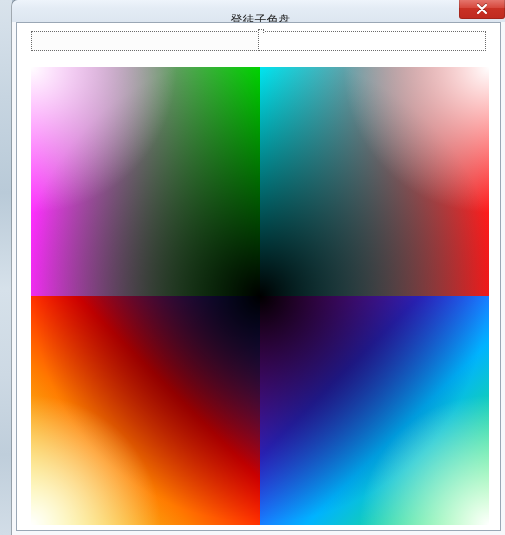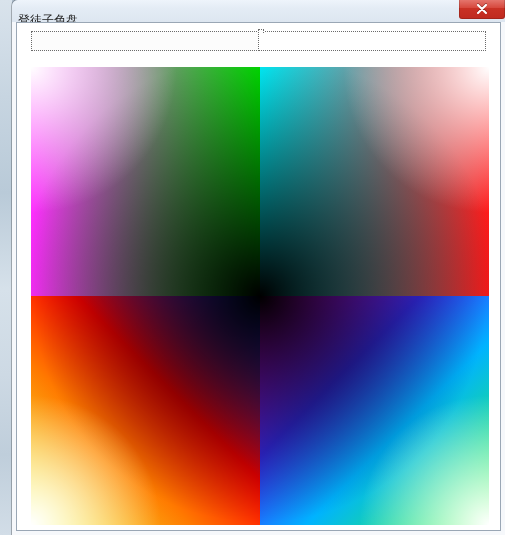--- a/index.html
+++ b/index.html
@@ -37,20 +37,21 @@
     box-shadow: 0 0 0 1px rgba(0,0,0,0.25);
     background: linear-gradient(to bottom, #eef4fb 0%, #e4ecf5 8px, #dde6f0 22px, #f6f8fb 22px, #f6f8fb 100%);
   }
   .titlebar {
     height: 40px;
     display: flex;
     align-items: center;
     padding: 0 2px 0 6px;
     color: #1a1a1a;
     position: relative;
+    justify-content: center;
   }
   .titlebar .title-text {
     flex: 0 0 auto;
     line-height: 22px;
   }
   .win-buttons {
     position: absolute;
     right: 0;
     top: -1px;
     display: flex;

